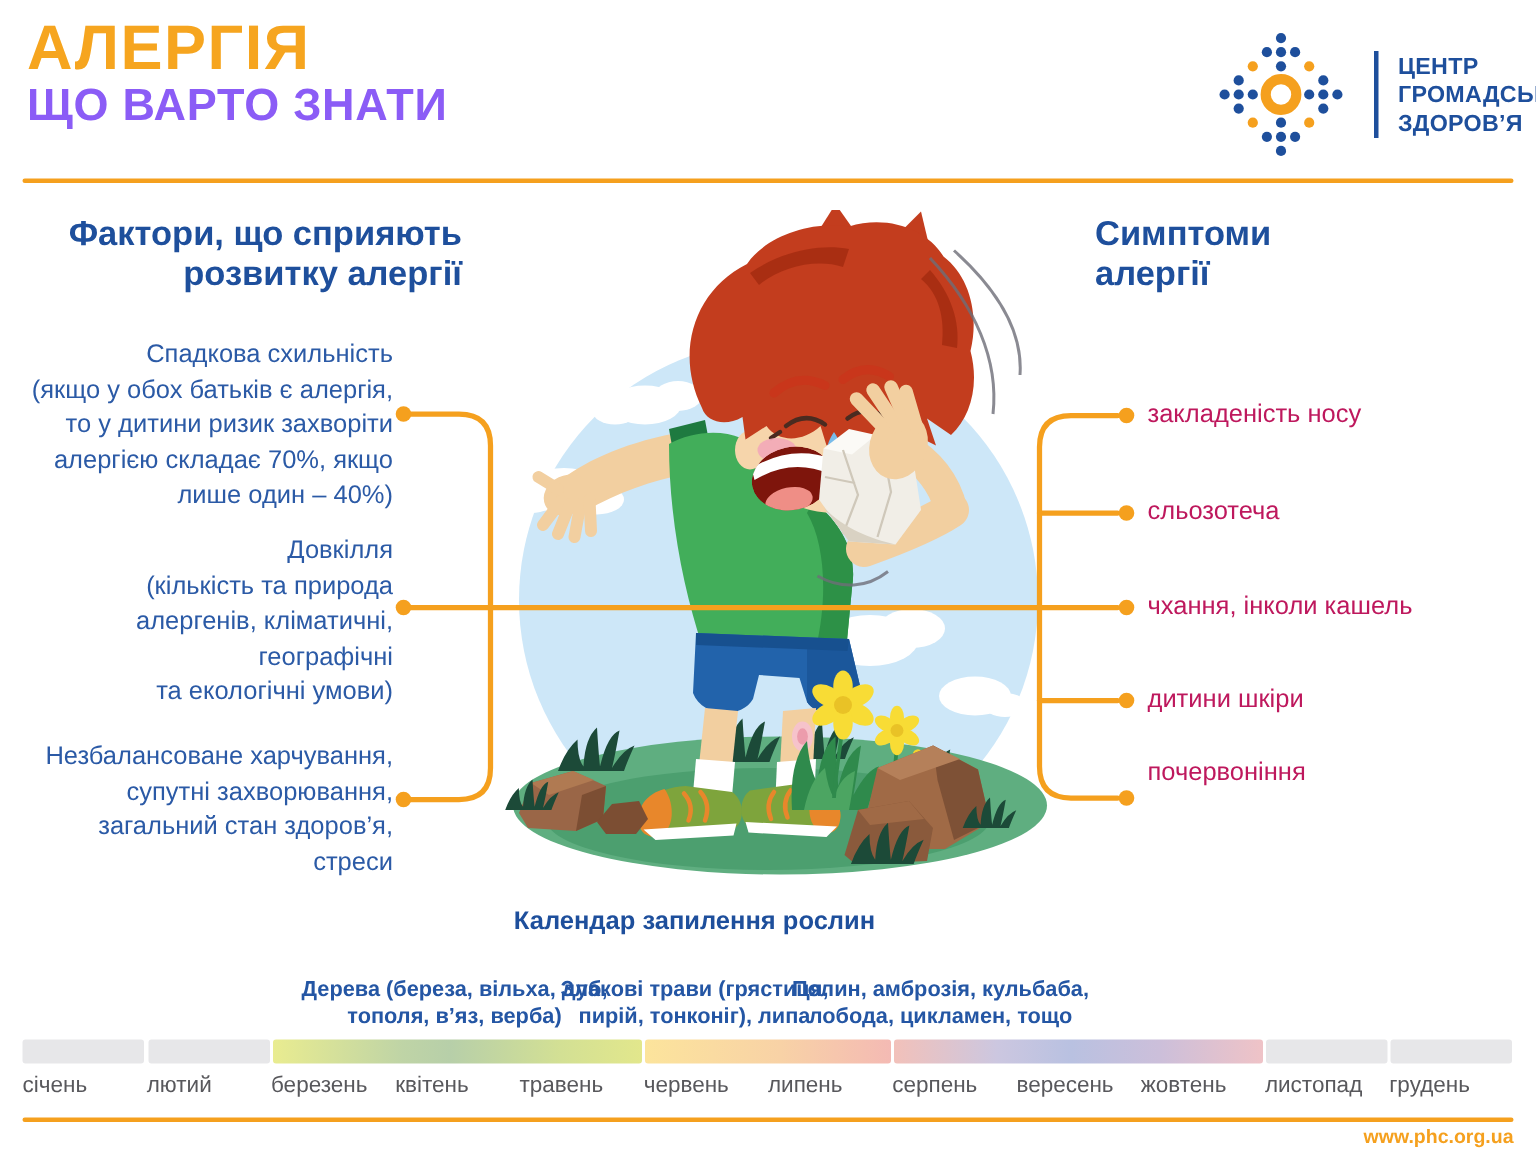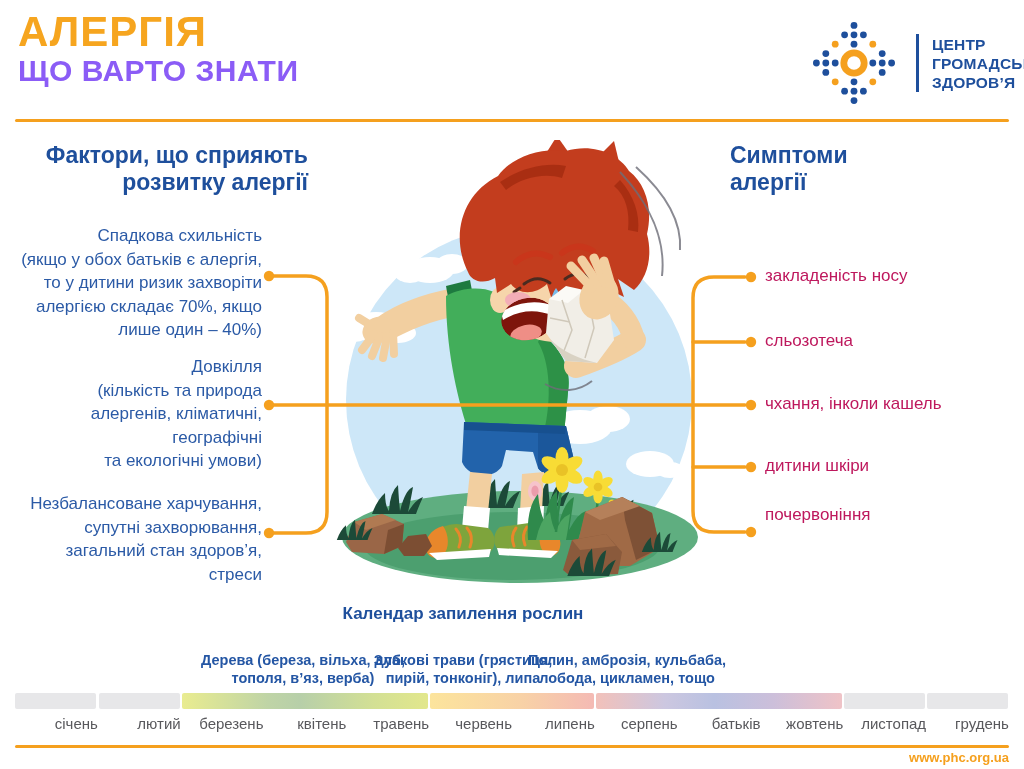--- a/index.html
+++ b/index.html
@@ -37,21 +37,21 @@
   .cal-title{left:163px;top:604px;width:600px;text-align:center;font-size:17px;font-weight:bold;color:#1E4F9C;}
   .cal-group{top:652px;width:300px;text-align:center;font-size:14.5px;line-height:17.5px;font-weight:bold;color:#2456A4;}
   .g1{left:153px}.g2{left:313px}.g3{left:477px}
   .bar{left:15px;top:693px;width:994px;height:16px;}
   .seg{position:absolute;top:0;height:16px;border-radius:2px;}
   .seg-gray{background:#E7E7E9;}
   .seg-trees{background:linear-gradient(90deg,#e9ec90 0%,#bfd4a6 35%,#b7cfa9 48%,#d3e094 78%,#e2e78c 100%);}
   .seg-grass{background:linear-gradient(90deg,#fce49c 0%,#f8d2a6 55%,#f4bab4 100%);}
   .seg-weeds{background:linear-gradient(90deg,#f2c1ba 0%,#ccc7e0 28%,#b9c1e1 48%,#ccbfda 72%,#efc3c7 100%);}
   .months{left:15px;top:715px;width:994px;display:flex;}
-  .month{flex:1;text-align:right;font-size:15px;color:#58585C;}
+  .month{flex:1;text-align:left;font-size:15px;color:#58585C;}
   .url{right:15px;top:750px;font-size:13px;font-weight:bold;color:#F5A01E;}
 </style>
 </head>
 <body>
 
 <div class="page">
 
   <div class="abs title1 textlayer">АЛЕРГІЯ</div>
   <div class="abs title2 textlayer">ЩО ВАРТО ЗНАТИ</div>
   <div class="abs rule rule-top"></div>
@@ -338,21 +338,21 @@
 
   <div class="abs months textlayer">
     <span class="month">січень</span>
     <span class="month">лютий</span>
     <span class="month">березень</span>
     <span class="month">квітень</span>
     <span class="month">травень</span>
     <span class="month">червень</span>
     <span class="month">липень</span>
     <span class="month">серпень</span>
-    <span class="month">батьків</span>
+    <span class="month">вересень</span>
     <span class="month">жовтень</span>
     <span class="month">листопад</span>
     <span class="month">грудень</span>
   </div>
 
   <div class="abs rule rule-bottom"></div>
   <div class="abs url textlayer">www.phc.org.ua</div>
 
 </div>
 

